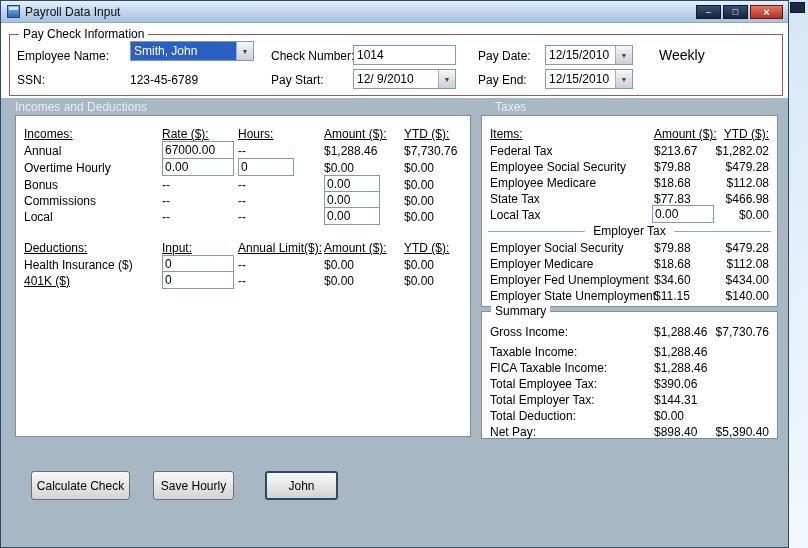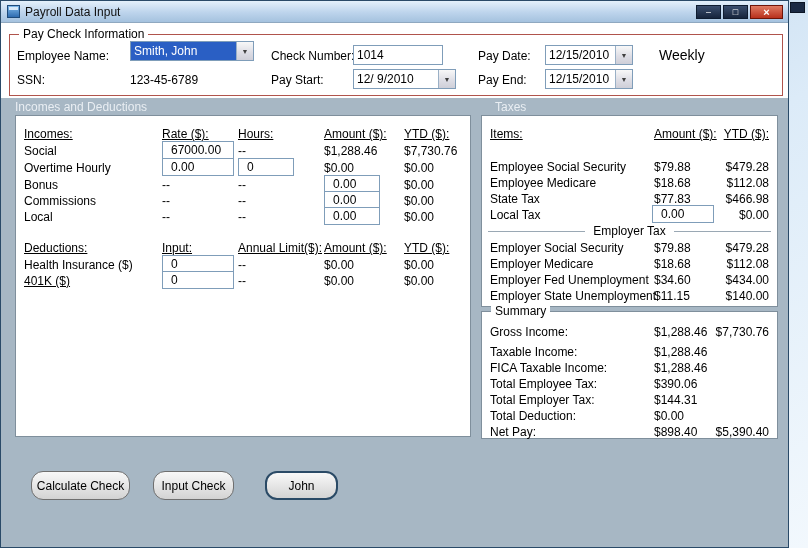--- a/index.html
+++ b/index.html
@@ -40,28 +40,28 @@
   .p-sum{left:480px;top:213px;width:297px;height:128px}
   .p-sum .legend{background:#fff}
 
   .lrow{position:absolute;left:0;right:0;height:16px}
   .lrow span{position:absolute;top:1px;white-space:nowrap}
   .lc0{left:8px}.lc1{left:146px}.lc2{left:222px}.lc3{left:308px}.lc4{left:388px}
   .tc0{left:8px}.tc1{left:172px}
   .tc2r{right:8px;text-align:right}
   .sc0{left:8px}.sc1{left:172px}.sc2r{right:8px;text-align:right}
   .u{text-decoration:underline}
-  .row-tb{position:absolute;top:-2px;height:18px;border:1px solid #7f9db9;background:#fff;font-family:inherit;font-size:12px;padding:0 8px;color:#000}
+  .row-tb{position:absolute;top:-2px;height:18px;border:1px solid #7f9db9;background:#fff;font-family:inherit;font-size:12px;padding:0 2px;color:#000}
 
   .emp-divider{position:absolute;left:6px;right:6px;top:108px;display:flex;align-items:center}
   .emp-divider::before,.emp-divider::after{content:"";flex:1;border-top:1px solid #9aa8b4}
   .emp-divider span{padding:0 8px;white-space:nowrap}
 
   .btn-win{position:absolute;top:373px;height:29px;background:linear-gradient(#f8f8f8,#e6e6e6 50%,#d3d3d3);
-    border:1px solid #6f6f6f;border-radius:12px;font-family:inherit;font-size:12px;color:#000;cursor:default}
+    border:1px solid #6f6f6f;border-radius:3px;font-family:inherit;font-size:12px;color:#000;cursor:default}
   .btn-calc{left:30px;width:99px}
   .btn-save{left:152px;width:81px}
   .btn-close{left:264px;width:73px;border:2px solid #2a4a66}
 </style>
 </head>
 <body>
 
 <div class="screen">
   <div class="bg-frag"></div>
 
@@ -79,21 +79,21 @@
 
     <div class="gb-pay">
       <span class="legend">Pay Check Information</span>
     </div>
     <span class="lbl" style="left:16px;top:48px">Employee Name:</span>
     <div class="combo" style="left:129px;top:40px;width:124px">
       <span class="combo-sel hl">Smith, John</span>
       <span class="combo-btn"></span>
     </div>
     <span class="lbl" style="left:270px;top:48px">Check Number:</span>
-    <input class="tb" style="left: 352px; top: 44px; width: 90px;" value="1014">
+    <input class="tb" style="left: 352px; top: 44px; width: 103px;" value="1014">
     <span class="lbl" style="left:477px;top:48px">Pay Date:</span>
     <div class="combo" style="left:544px;top:44px;width:88px">
       <span class="combo-sel">12/15/2010</span>
       <span class="combo-btn"></span>
     </div>
     <span class="weekly">Weekly</span>
 
     <span class="lbl" style="left:16px;top:72px">SSN:</span>
     <span class="val" style="left:129px;top:72px">123-45-6789</span>
     <span class="lbl" style="left:270px;top:72px">Pay Start:</span>
@@ -113,21 +113,21 @@
 
       <div class="panel p-left">
         <div class="lrow" style="top:10px">
           <span class="lc0 u">Incomes:</span>
           <span class="lc1 u">Rate ($):</span>
           <span class="lc2 u">Hours:</span>
           <span class="lc3 u">Amount ($):</span>
           <span class="lc4 u">YTD ($):</span>
         </div>
         <div class="lrow" style="top:27px">
-          <span class="lc0">Social</span>
+          <span class="lc0">Annual</span>
           <input class="row-tb" style="left: 146px; width: 72px;" value="67000.00">
           <span class="lc2">--</span>
           <span class="lc3">$1,288.46</span>
           <span class="lc4">$7,730.76</span>
         </div>
         <div class="lrow" style="top:44px">
           <span class="lc0">Overtime Hourly</span>
           <input class="row-tb" style="left: 146px; width: 72px;" value="0.00">
           <input class="row-tb" style="left: 222px; width: 56px;" value="0">
           <span class="lc3">$0.00</span>
@@ -177,20 +177,25 @@
           <span class="lc4">$0.00</span>
         </div>
       </div>
 
       <div class="panel p-tax">
         <div class="lrow" style="top:10px">
           <span class="tc0 u">Items:</span>
           <span class="tc1 u">Amount ($):</span>
           <span class="tc2r u">YTD ($):</span>
         </div>
+        <div class="lrow" style="top:27px">
+          <span class="tc0">Federal Tax</span>
+          <span class="tc1">$213.67</span>
+          <span class="tc2r">$1,282.02</span>
+        </div>
         <div class="lrow" style="top:43px">
           <span class="tc0">Employee Social Security</span>
           <span class="tc1">$79.88</span>
           <span class="tc2r">$479.28</span>
         </div>
         <div class="lrow" style="top:59px">
           <span class="tc0">Employee Medicare</span>
           <span class="tc1">$18.68</span>
           <span class="tc2r">$112.08</span>
         </div>
@@ -264,17 +269,17 @@
           <span class="sc2r"></span>
         </div>
         <div class="lrow" style="top:112px">
           <span class="sc0">Net Pay:</span>
           <span class="sc1">$898.40</span>
           <span class="sc2r">$5,390.40</span>
         </div>
       </div>
 
       <button class="btn-win btn-calc">Calculate Check</button>
-      <button class="btn-win btn-save">Input Check</button>
+      <button class="btn-win btn-save">Save Hourly</button>
       <button class="btn-win btn-close">John</button>
     </div>
   </div>
 </div>
 
 </body></html>

